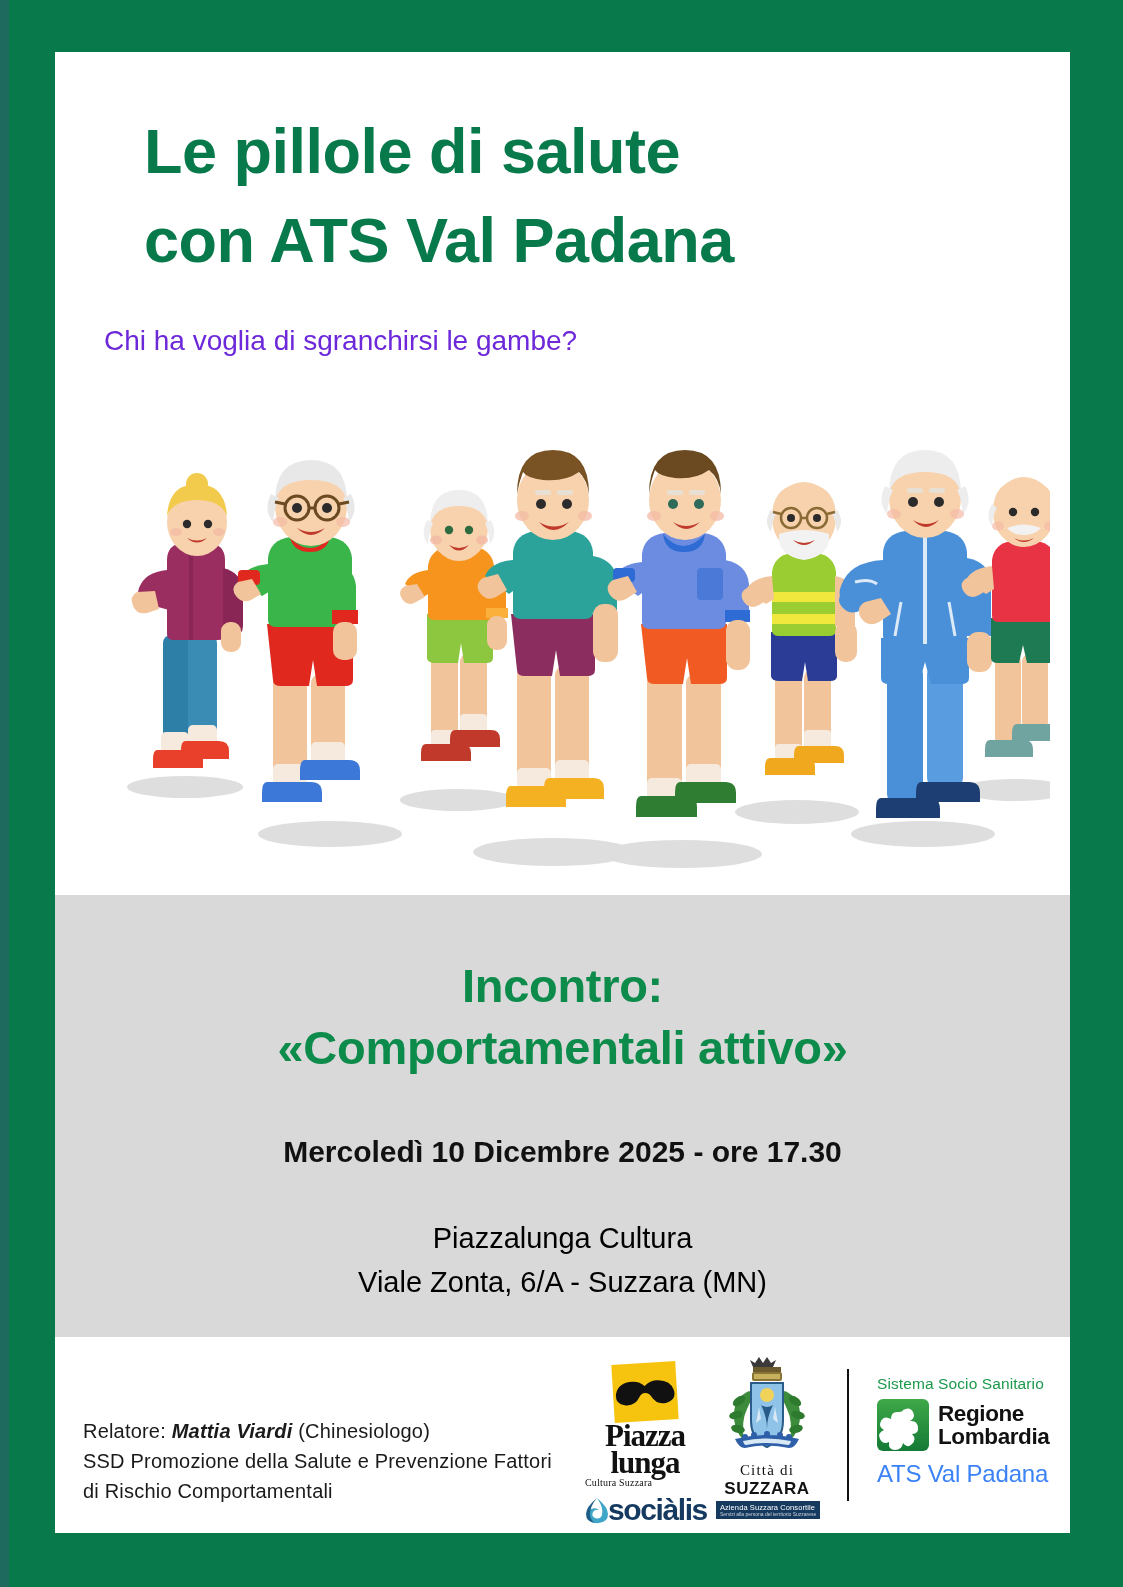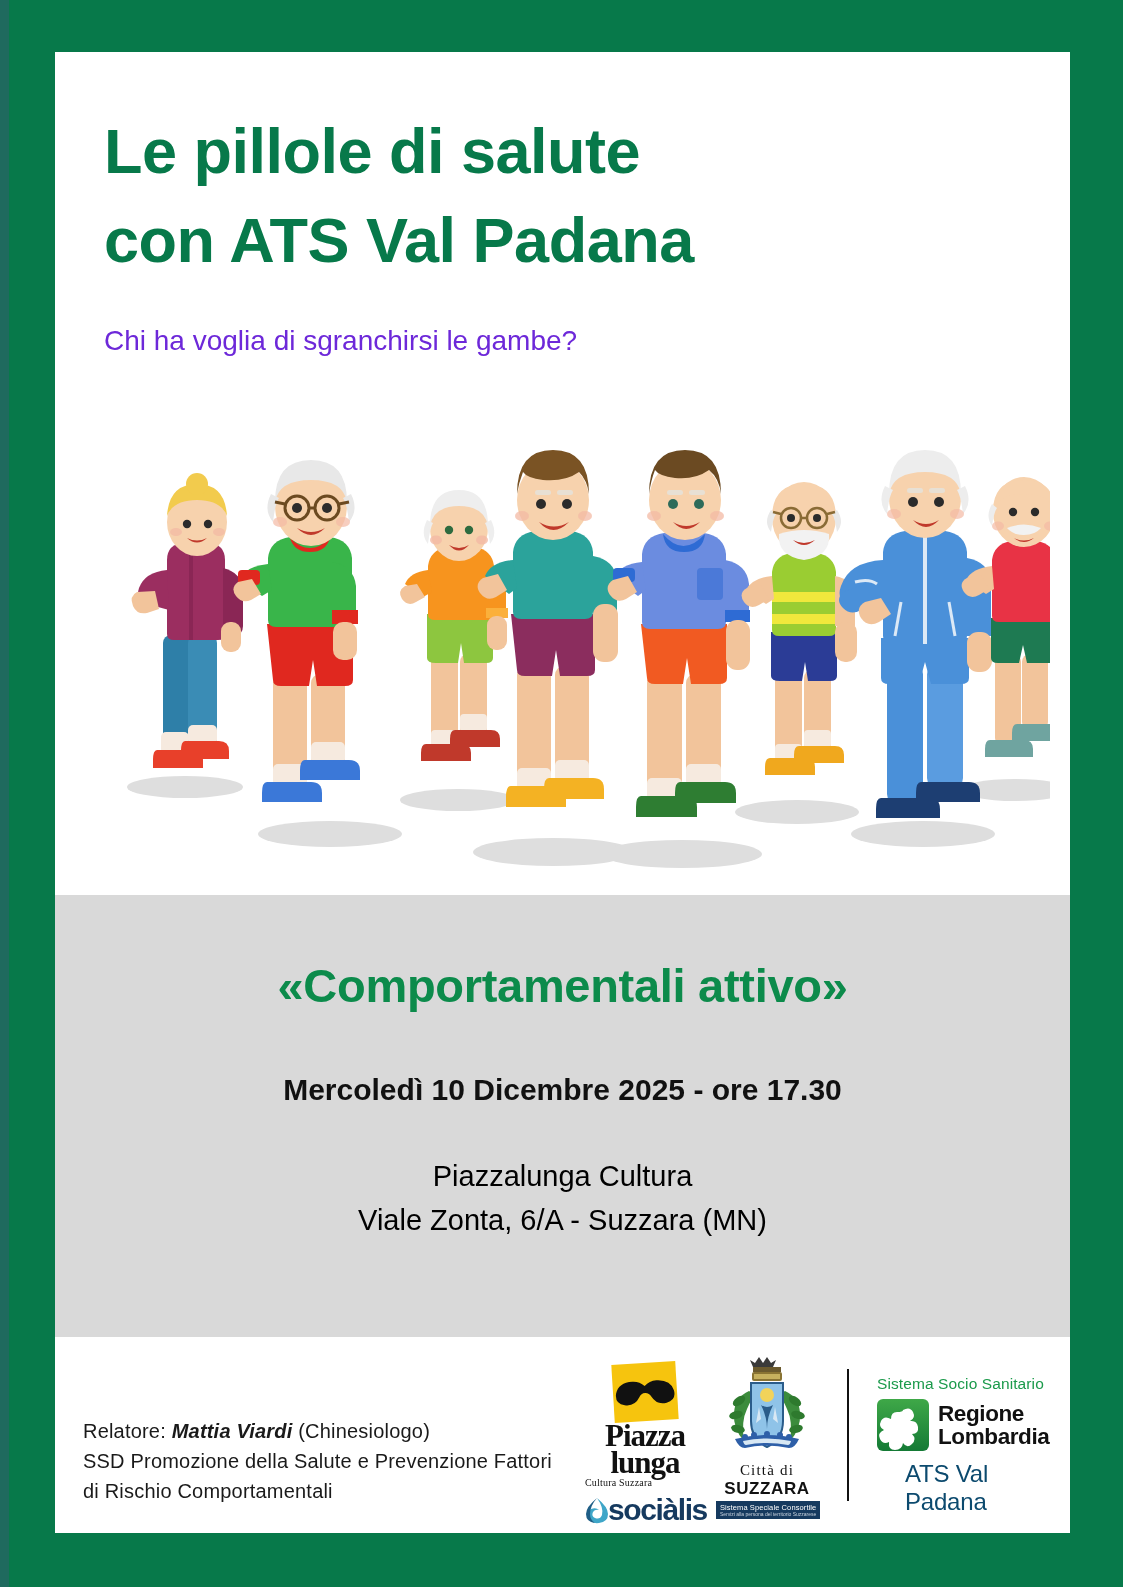--- a/index.html
+++ b/index.html
@@ -28,20 +28,21 @@
 
   
   .title-block { position: absolute; left: 49px; top: 55px; width: 930px; }
   .title-line {
     color: #07794A;
     font-size: 63px;
     font-weight: bold;
     line-height: 1.42;
     letter-spacing: -0.5px;
     white-space: nowrap;
+    margin-left: 40px;
   }
   .subtitle {
     position: absolute; left: 49px; top: 272px;
     color: #6d28d9;
     font-size: 28px;
     font-weight: normal;
     line-height: 1.2;
     white-space: nowrap;
   }
 
@@ -166,21 +167,21 @@
 
   
   #logo-ats { position: absolute; left: 292px; top: 22px; width: 180px; }
   #ats-top {
     color: #1B9A4B; font-size: 15.5px; font-weight: normal;
     letter-spacing: 0.1px; margin-bottom: 6px;
   }
   #ats-mid { display: flex; align-items: center; }
   #rl-mark { width: 52px; height: 52px; flex: none; }
   #rl-text { margin-left: 9px; color: #111111; font-size: 22.5px; font-weight: bold; line-height: 1.04; letter-spacing: -0.4px; }
-  #ats-bottom { color: #0c4a6e; font-size: 24px; margin-top: 9px; letter-spacing: -0.2px; margin-left: 28px; }
+  #ats-bottom { color: #3b82f6; font-size: 24px; margin-top: 9px; letter-spacing: -0.2px; }
 </style>
 </head>
 <body>
 
 <div id="poster">
   <div id="edge-strip"></div>
 
   <div id="sheet">
 
     <div class="title-block">
@@ -435,20 +436,21 @@
           <path d="M932 86 q17 -7 34 0 q-6 7 -17 7 q-11 0 -17 -7z" fill="#F2F2F2"></path>
           <path d="M939 96 q10 8 20 0 q-10 5 -20 0z" fill="#C0392B"></path>
           <ellipse cx="923" cy="84" rx="6" ry="4.5" fill="#F3B9A4" opacity="0.7"></ellipse>
           <ellipse cx="975" cy="84" rx="6" ry="4.5" fill="#F3B9A4" opacity="0.7"></ellipse>
         </g>
       </svg>
     </div>
 
     <div id="event-panel">
       <div id="event-heading-wrap">
+        <div class="event-heading">Incontro:</div>
         <div class="event-heading">«Comportamentali attivo»</div>
       </div>
       <div class="event-datetime">Mercoledì 10 Dicembre 2025 - ore 17.30</div>
       <div class="event-venue">
         <div>Piazzalunga Cultura</div>
         <div>Viale Zonta, 6/A - Suzzara (MN)</div>
       </div>
     </div>
 
     <div id="footer">
@@ -513,21 +515,21 @@
           <div id="sz-line2">SUZZARA</div>
         </div>
 
         <div id="logo-socialis">
           <svg id="soc-drop" viewBox="0 0 25 27">
             <path d="M12 1 q11 9 11 16 q0 8 -9 9 q-8 1 -11 -5 q-3 -6 3 -9 q5 -2 8 1 q-4 -1 -6 2 q-2 4 2 6 q5 2 7 -3 q2 -7 -5 -17z" fill="#3FA6C8"></path>
             <path d="M12 1 q-11 9 -11 16 q0 8 9 9 q-5 -3 -5 -9 q0 -8 7 -16z" fill="#1F5E86"></path>
           </svg>
           <div id="soc-word">sociàlis</div>
           <div id="soc-badge">
-            <span>Sistema Speciale Consortile</span>
+            <span>Azienda Suzzara Consortile</span>
             <span class="sub">Servizi alla persona del territorio Suzzarese</span>
           </div>
         </div>
 
         <div id="logo-divider"></div>
 
         <div id="logo-ats">
           <div id="ats-top">Sistema Socio Sanitario</div>
           <div id="ats-mid">
             <svg id="rl-mark" viewBox="0 0 52 52">

